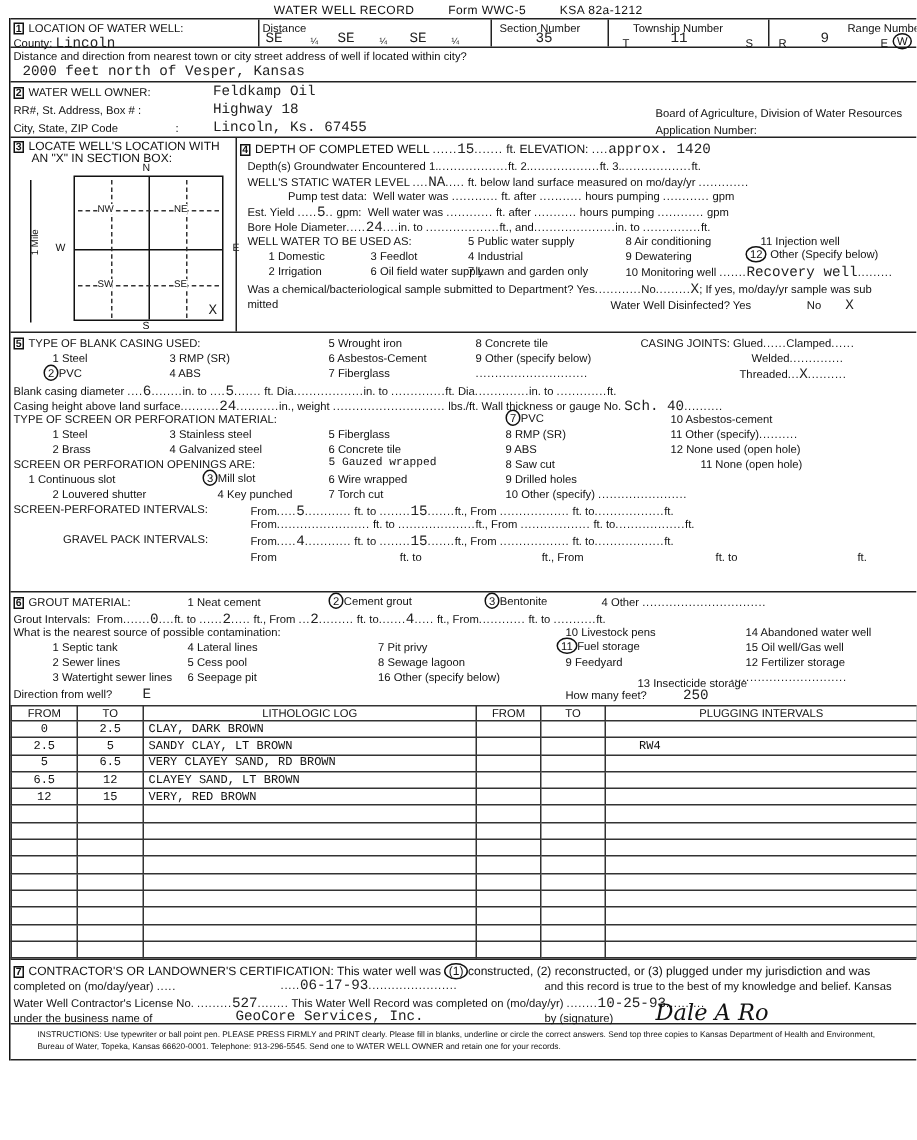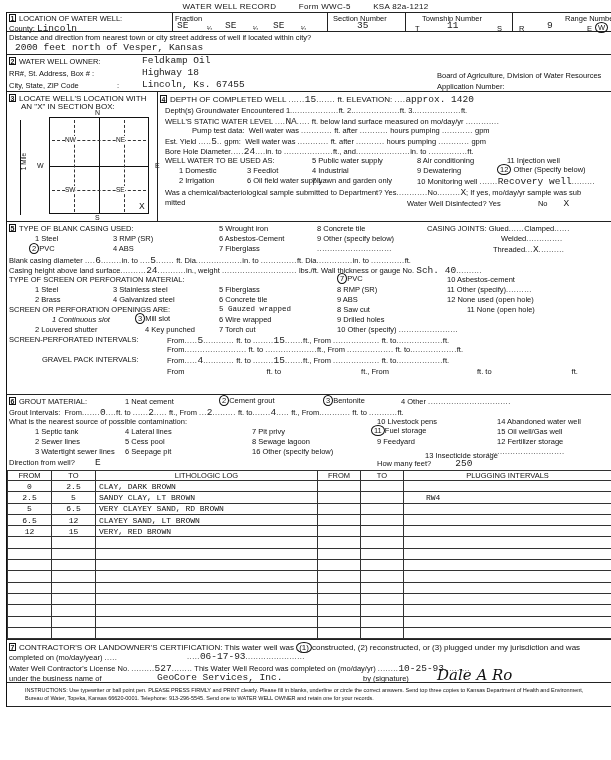--- a/index.html
+++ b/index.html
@@ -34,21 +34,21 @@
   <span>Form WWC-5</span>
   <span>KSA 82a-1212</span>
 </div>
 
 <div class="form">
 
   <div class="row" style="height:20px; border-top:1px solid #222;">
     <div class="abs" style="left:2px;top:1px;"><span class="num">1</span><span>LOCATION OF WATER WELL:</span></div>
     <div class="abs" style="left:2px;top:10px;"><span>County:</span> <span class="hw">Lincoln</span></div>
     <div class="vline" style="left:165px;"></div>
-    <div class="abs" style="left:168px;top:1px;">Fraction</div>
+    <div class="abs" style="left:168px;top:1px;">Distance</div>
     <div class="abs hw" style="left:170px;top:7px;">SE</div>
     <div class="abs" style="left:200px;top:12px;font-size:6px;">¼</div>
     <div class="abs hw" style="left:218px;top:7px;">SE</div>
     <div class="abs" style="left:246px;top:12px;font-size:6px;">¼</div>
     <div class="abs hw" style="left:266px;top:7px;">SE</div>
     <div class="abs" style="left:294px;top:12px;font-size:6px;">¼</div>
     <div class="vline" style="left:320px;"></div>
     <div class="abs" style="left:326px;top:1px;">Section Number</div>
     <div class="abs hw" style="left:350px;top:7px;">35</div>
     <div class="vline" style="left:398px;"></div>
@@ -157,21 +157,21 @@
     <div class="abs" style="left:440px;top:63px;"><span>11 Other (specify)</span><span class="dots">..........</span></div>
     <div class="abs" style="left:28px;top:73px;">2 Brass</div>
     <div class="abs" style="left:106px;top:73px;">4 Galvanized steel</div>
     <div class="abs" style="left:212px;top:73px;">6 Concrete tile</div>
     <div class="abs" style="left:330px;top:73px;">9 ABS</div>
     <div class="abs" style="left:440px;top:73px;">12 None used (open hole)</div>
     <div class="abs" style="left:2px;top:83px;">SCREEN OR PERFORATION OPENINGS ARE:</div>
     <div class="abs" style="left:212px;top:83px;font-family:Liberation Mono, monospace;">5 Gauzed wrapped</div>
     <div class="abs" style="left:330px;top:83px;">8 Saw cut</div>
     <div class="abs" style="left:460px;top:83px;">11 None (open hole)</div>
-    <div class="abs" style="left:45px;top:93px;font-style:italic;">1 Continuous slot</div>
+    <div class="abs" style="left:12px;top:93px;">1 Continuous slot</div>
     <div class="abs" style="left:128px;top:91px;"><span class="circ">3</span><span>Mill slot</span></div>
     <div class="abs" style="left:212px;top:93px;">6 Wire wrapped</div>
     <div class="abs" style="left:330px;top:93px;">9 Drilled holes</div>
     <div class="abs" style="left:28px;top:103px;">2 Louvered shutter</div>
     <div class="abs" style="left:138px;top:103px;">4 Key punched</div>
     <div class="abs" style="left:212px;top:103px;">7 Torch cut</div>
     <div class="abs" style="left:330px;top:103px;"><span>10 Other (specify)</span> <span class="dots">.......................</span></div>
     <div class="abs" style="left:2px;top:113px;">SCREEN-PERFORATED INTERVALS:</div>
     <div class="abs" style="left:160px;top:113px;"><span>From</span><span class="dots">.....</span><span class="hw">5</span><span class="dots">............</span> <span>ft. to</span> <span class="dots">........</span><span class="hw">15</span><span class="dots">.......</span><span>ft., From</span> <span class="dots">..................</span> <span>ft. to</span><span class="dots">..................</span><span>ft.</span></div>
     <div class="abs" style="left:160px;top:123px;"><span>From</span><span class="dots">........................</span> <span>ft. to</span> <span class="dots">....................</span><span>ft., From</span> <span class="dots">..................</span> <span>ft. to</span><span class="dots">..................</span><span>ft.</span></div>
@@ -341,20 +341,21 @@
           <td></td>
           <td></td>
         </tr>
       </tbody>
   </table>
 
   <div class="row" style="height:44px;border-top:1px solid #222;">
     <div class="abs" style="left:2px;top:2px;font-size:8px;"><span class="num">7</span><span>CONTRACTOR'S OR LANDOWNER'S CERTIFICATION:</span> <span>This water well was</span> <span class="circ">(1)</span><span>constructed, (2) reconstructed, or (3) plugged under my jurisdiction and was</span></div>
     <div class="abs" style="left:2px;top:13px;"><span>completed on (mo/day/year)</span> <span class="dots">.....</span></div>
     <div class="abs" style="left:180px;top:11px;"><span class="dots">.....</span><span class="hw">06-17-93</span><span class="dots">.......................</span></div>
+    <div class="abs" style="left:356px;top:13px;">and this record is true to the best of my knowledge and belief. Kansas</div>
     <div class="abs" style="left:2px;top:23px;"><span>Water Well Contractor's License No.</span> <span class="dots">.........</span><span class="hw">527</span><span class="dots">........</span> <span>This Water Well Record was completed on (mo/day/yr)</span> <span class="dots">........</span><span class="hw">10-25-93</span><span class="dots">..........</span></div>
     <div class="abs" style="left:2px;top:34px;">under the business name of</div>
     <div class="abs hw" style="left:150px;top:32px;">GeoCore Services, Inc.</div>
     <div class="abs" style="left:356px;top:34px;">by (signature)</div>
     <div class="abs" style="left:430px;top:26px;font-family:'DejaVu Serif',serif;font-style:italic;font-size:15px;">Dale A Ro</div>
   </div>
   <div class="row instr" style="height:24px;">INSTRUCTIONS: Use typewriter or ball point pen. PLEASE PRESS FIRMLY and PRINT clearly. Please fill in blanks, underline or circle the correct answers. Send top three copies to Kansas Department of Health and Environment, Bureau of Water, Topeka, Kansas 66620-0001. Telephone: 913-296-5545. Send one to WATER WELL OWNER and retain one for your records.</div>
 </div>
 
 </body></html>

